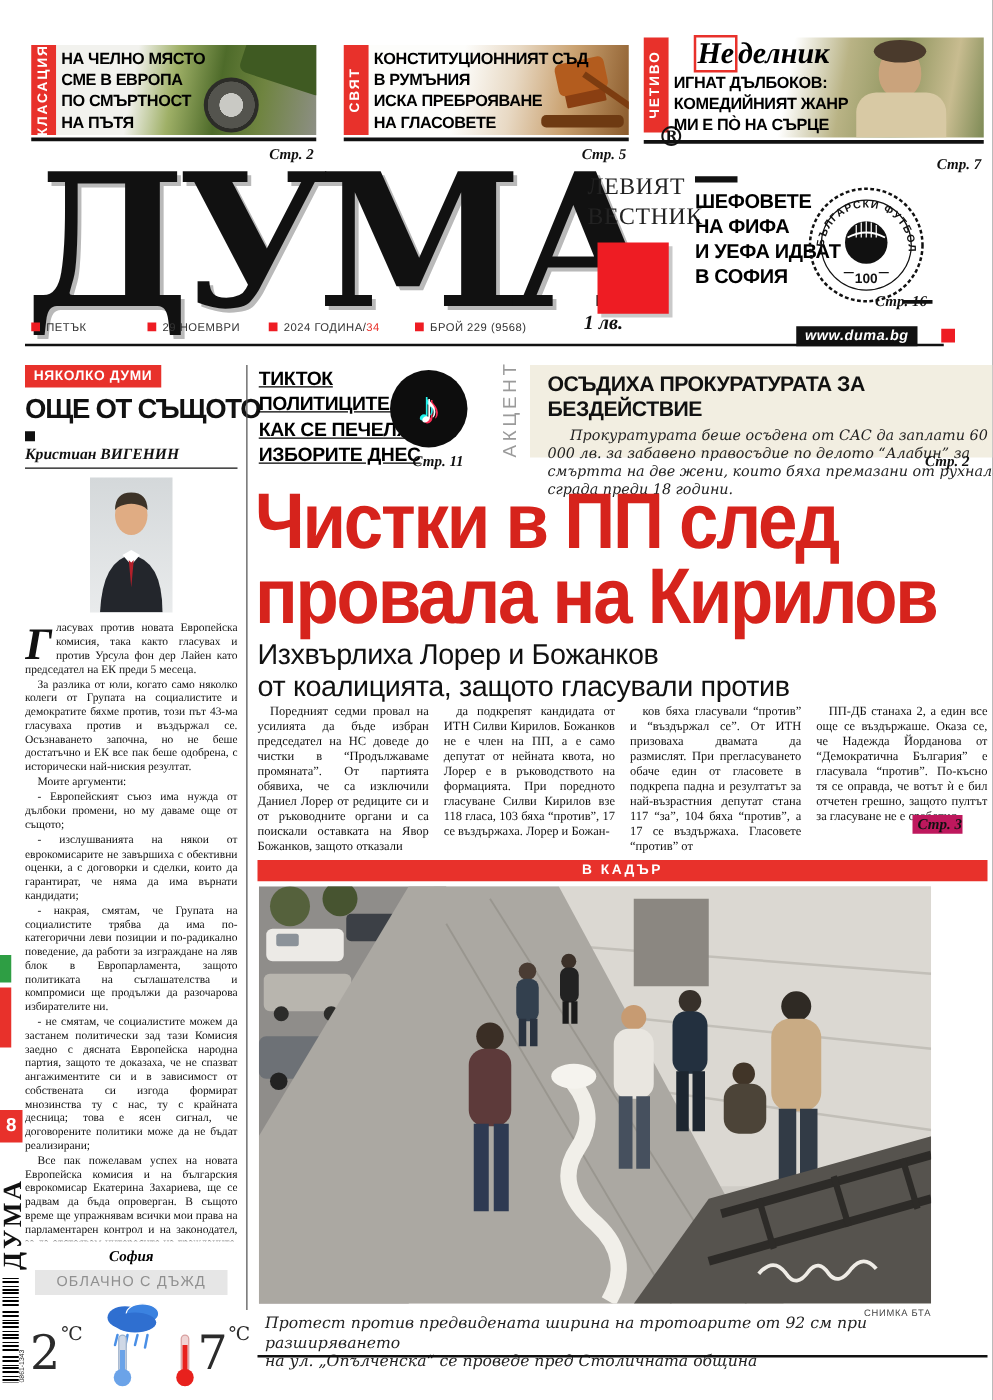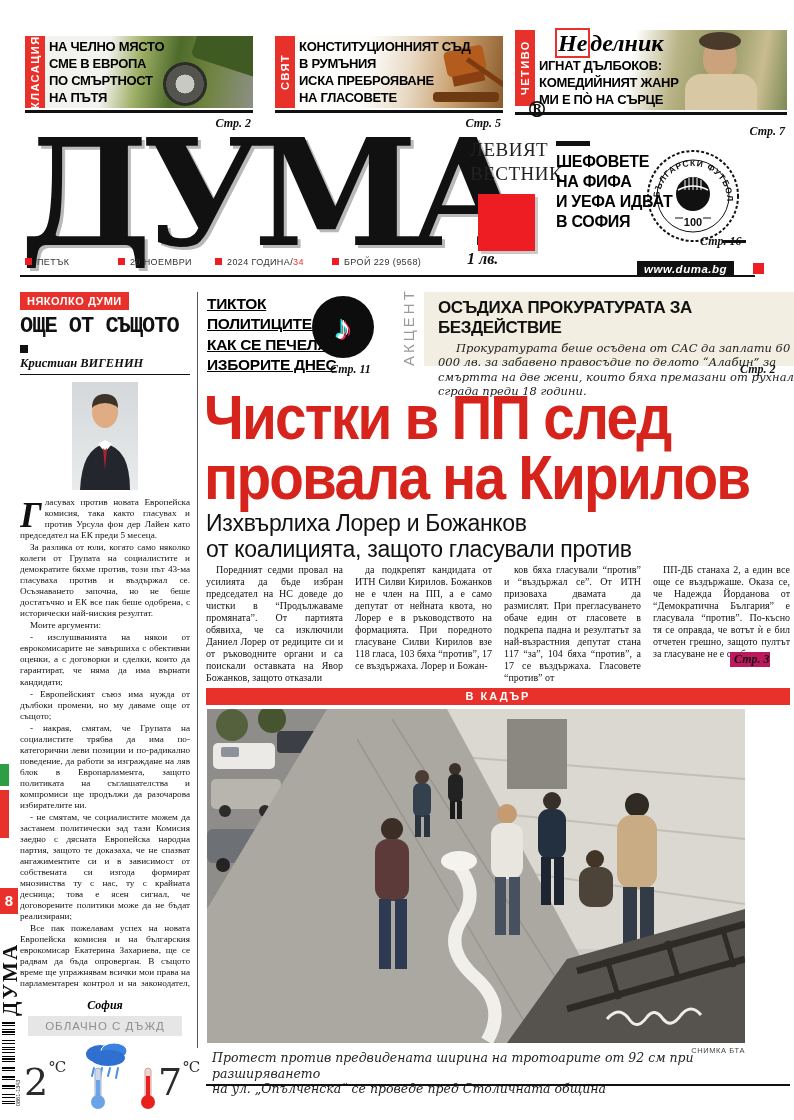--- a/index.html
+++ b/index.html
@@ -180,41 +180,41 @@
   <div class="abs dl-item" style="left:25px;top:257px;"><span class="dl-sq"></span><span>ПЕТЪК</span></div>
   <div class="abs dl-item" style="left:118px;top:257px;"><span class="dl-sq"></span><span>29 НОЕМВРИ</span></div>
   <div class="abs dl-item" style="left:215px;top:257px;"><span class="dl-sq"></span><span>2024 ГОДИНА/</span><span style="color:#e8312b;">34</span></div>
   <div class="abs dl-item" style="left:332px;top:257px;"><span class="dl-sq"></span><span>БРОЙ 229 (9568)</span></div>
 
   <div class="abs webbox" style="left:637px;top:261px;">www.duma.bg</div>
   <div class="abs redsq" style="left:753px;top:263px;width:11px;height:11px;"></div>
   <div class="abs hrule" style="left:20px;top:275px;width:735px;height:2px;"></div>
 
   <div class="abs kicker" style="left:20px;top:292px;">НЯКОЛКО ДУМИ</div>
-  <div class="abs op-title cond" style="left:20px;top:314px;font-family:Liberation Mono, monospace;">ОЩЕ ОТ СЪЩОТО</div>
+  <div class="abs op-title cond" style="left:20px;top:314px;">ОЩЕ ОТ СЪЩОТО</div>
   <div class="abs" style="left:20px;top:345px;width:8px;height:8px;background:#111;"></div>
   <div class="abs author" style="left:20px;top:356px;">Кристиан ВИГЕНИН</div>
   <div class="abs hrule" style="left:20px;top:374px;width:170px;height:1px;"></div>
 
   <div class="abs" style="left:72px;top:382px;width:66px;height:108px;background:linear-gradient(#d4d8da,#e9ebec);overflow:hidden;">
     <svg width="66" height="108" viewBox="0 0 66 108">
       <ellipse cx="33" cy="30" rx="13" ry="16" fill="#e0ac83"></ellipse>
       <path d="M 20 26 q 0 -14 13 -14 q 13 0 13 14 l -2 -2 q -11 -6 -22 0 z" fill="#3d3328"></path>
       <path d="M 8 108 q 2 -42 25 -46 q 25 4 25 46 z" fill="#23262c"></path>
       <path d="M 26 62 l 7 8 l 7 -8 l -7 -4 z" fill="#fff"></path>
       <path d="M 31 66 l 2 2 l 2 -2 l -2 22 z" fill="#b3202a"></path>
     </svg>
   </div>
 
   <div class="abs op-body" style="left:20px;top:497px;width:170px;height:496px;overflow:hidden;">
     <p>Гласувах против новата Европейска комисия, така както гласувах и против Урсула фон дер Лайен като председател на ЕК преди 5 месеца.</p>
     <p>За разлика от юли, когато само няколко колеги от Групата на социалистите и демократите бяхме против, този път 43-ма гласуваха против и въздържал се. Осъзнаването започна, но не беше достатъчно и ЕК все пак беше одобрена, с исторически най-ниския резултат.</p>
     <p>Моите аргументи:</p>
+    <p>- Европейският съюз има нужда от дълбоки промени, но му даваме още от същото;</p>
     <p>- изслушванията на някои от еврокомисарите не завършиха с обективни оценки, а с договорки и сделки, които да гарантират, че няма да има върнати кандидати;</p>
-    <p>- Европейският съюз има нужда от дълбоки промени, но му даваме още от същото;</p>
     <p>- накрая, смятам, че Групата на социалистите трябва да има по-категорични леви позиции и по-радикално поведение, да работи за изграждане на ляв блок в Европарламента, защото политиката на съглашателства и компромиси ще продължи да разочарова избирателите ни.</p>
     <p>- не смятам, че социалистите можем да застанем политически зад тази Комисия заедно с дясната Европейска народна партия, защото те доказаха, че не спазват ангажиментите си и в зависимост от собствената си изгода формират мнозинства ту с нас, ту с крайната десница; това е ясен сигнал, че договорените политики може да не бъдат реализирани;</p>
     <p>Все пак пожелавам успех на новата Европейска комисия и на българския еврокомисар Екатерина Захариева, ще се радвам да бъда опроверган. В същото време ще упражнявам всички мои права на парламентарен контрол и на законодател, за да отстоявам интересите на гражданите, които са ме избрали за техен представител.</p>
   </div>
 
   <div class="abs wx-city" style="left:20px;top:998px;width:170px;">София</div>
   <div class="abs wx-bar" style="left:28px;top:1016px;width:154px;height:20px;">ОБЛАЧНО С ДЪЖД</div>
   <div class="abs" style="left:78px;top:1040px;width:60px;height:42px;">
     <svg width="60" height="42" viewBox="0 0 60 42">
       <ellipse cx="22" cy="14" rx="14" ry="9" fill="#2f6fd0"></ellipse>

